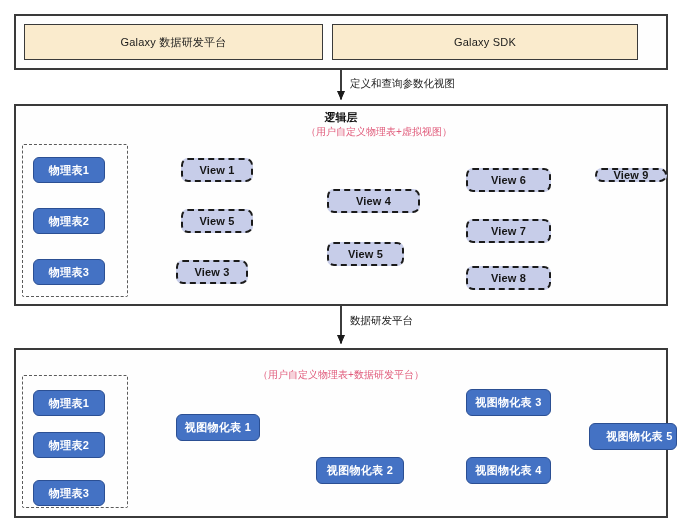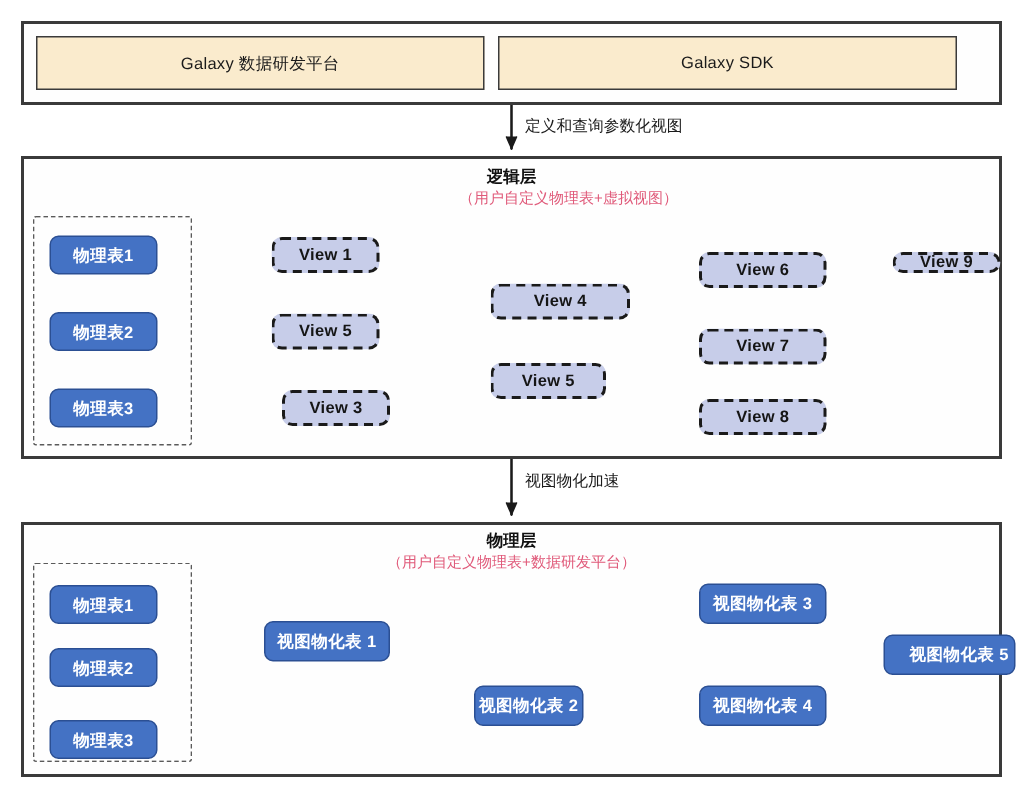--- a/index.html
+++ b/index.html
@@ -196,42 +196,41 @@
   <div class="sec-sub" style="left:12px; top:125px;margin-left:26px;">（用户自定义物理表+虚拟视图）</div>
 
   <div class="group-dashed" id="group-logic-tables"></div>
 
   <div class="node-blue" style="left:33px; top:157px; width:72px; height:26px;">物理表1</div>
   <div class="node-blue" style="left:33px; top:208px; width:72px; height:26px;">物理表2</div>
   <div class="node-blue" style="left:33px; top:259px; width:72px; height:26px;">物理表3</div>
 
   <div class="node-view" style="left:181px; top:158px; width:72px; height:24px;">View 1</div>
   <div class="node-view" style="left:181px; top:209px; width:72px; height:24px;">View 5</div>
-  <div class="node-view" style="left:188px; top:260px; width:72px; height:24px;">View 3</div>
+  <div class="node-view" style="left:176px; top:260px; width:72px; height:24px;">View 3</div>
 
   <div class="node-view" style="left:327px; top:189px; width:93px; height:24px;">View 4</div>
   <div class="node-view" style="left:327px; top:242px; width:77px; height:24px;">View 5</div>
 
   <div class="node-view" style="left:466px; top:168px; width:85px; height:24px;">View 6</div>
   <div class="node-view" style="left:466px; top:219px; width:85px; height:24px;">View 7</div>
   <div class="node-view" style="left:466px; top:266px; width:85px; height:24px;">View 8</div>
 
   <div class="node-view" style="left:595px; top:168px; width:72px; height:14px;">View 9</div>
 
-  <div class="flow-label" style="left:350px; top:314px;">视图物化加速</div>
+  <div class="flow-label" style="left:350px; top:314px;">数据研发平台</div>
 
   <div class="section" id="section-phys"></div>
-  <div class="sec-title" style="left:0; top:353px;">物理层</div>
   <div class="sec-sub" style="left:0; top:368px;">（用户自定义物理表+数据研发平台）</div>
 
   <div class="group-dashed" id="group-phys-tables"></div>
 
   <div class="node-blue" style="left:33px; top:390px; width:72px; height:26px;">物理表1</div>
   <div class="node-blue" style="left:33px; top:432px; width:72px; height:26px;">物理表2</div>
   <div class="node-blue" style="left:33px; top:480px; width:72px; height:26px;">物理表3</div>
 
   <div class="node-blue" style="left:176px; top:414px; width:84px; height:27px;">视图物化表 1</div>
-  <div class="node-blue" style="left:316px; top:457px; width:73px; height:27px;">视图物化表 2</div>
+  <div class="node-blue" style="left:316px; top:457px; width:88px; height:27px;">视图物化表 2</div>
   <div class="node-blue" style="left:466px; top:389px; width:85px; height:27px;">视图物化表 3</div>
   <div class="node-blue" style="left:466px; top:457px; width:85px; height:27px;">视图物化表 4</div>
   <div class="node-blue" style="left:589px; top:423px; width:88px; height:27px;padding-left:13px;">视图物化表 5</div>
 
 </div>
 
 </body></html>

